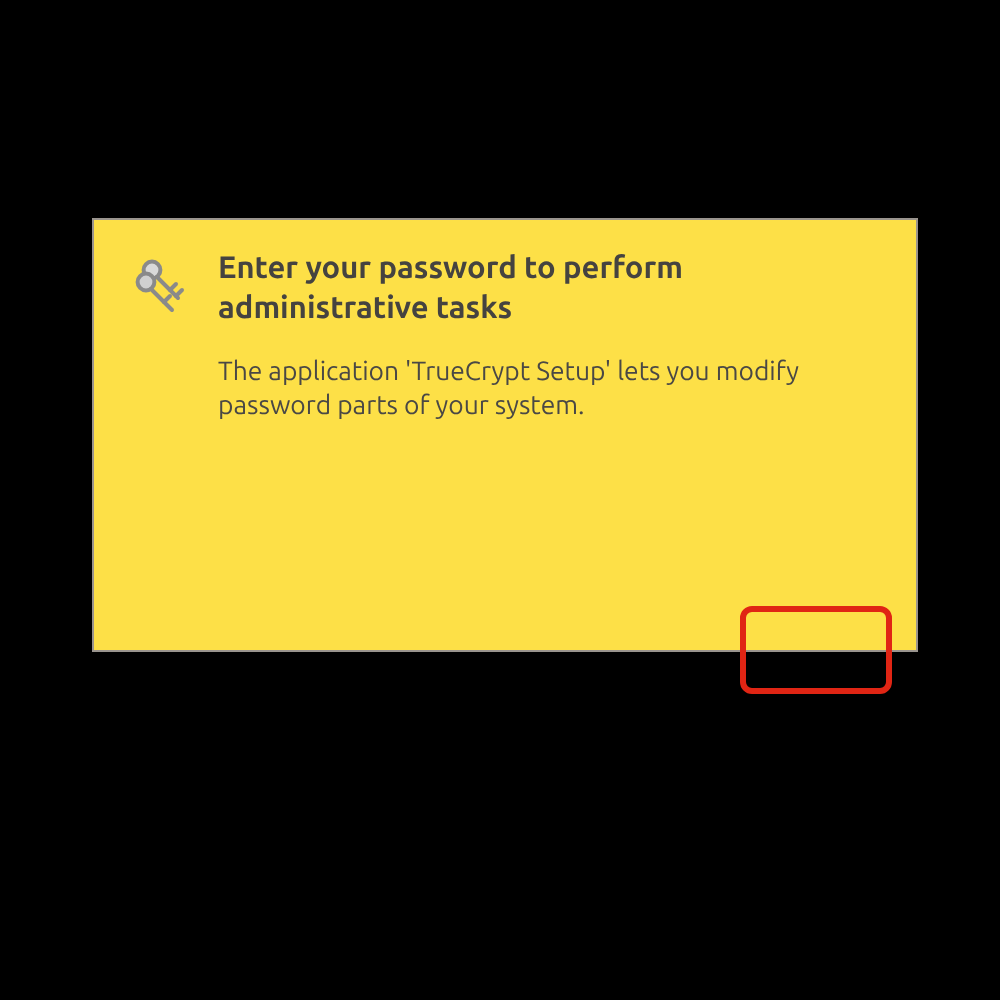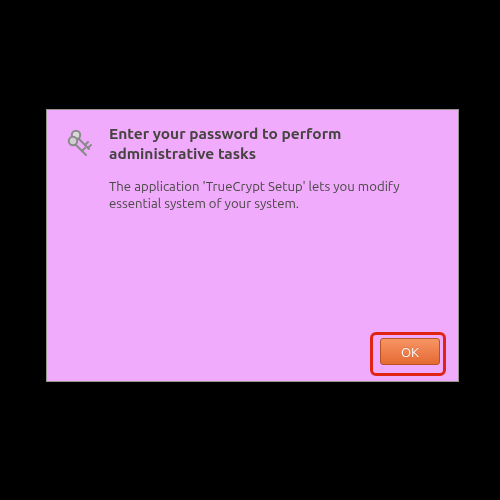--- a/index.html
+++ b/index.html
@@ -12,22 +12,22 @@
     font-size: 13.5px;
     color: #3a3a3a;
     -webkit-font-smoothing: antialiased;
   }
 
   .dialog {
     position: absolute;
     left: 46px;
     top: 109px;
     width: 413px;
-    height: 273px;
-    background: #f0abfc;
+    height: 217px;
+    background: #fde047;
     border: 1px solid #9a948e;
     box-sizing: border-box;
     padding: 14px 18px 14px 18px;
   }
 
   .header-row {
     display: flex;
     align-items: flex-start;
   }
 
@@ -163,21 +163,20 @@
           <path d="M23 22 l3 -3"></path>
           <circle cx="8" cy="15" r="4.2" fill="#d0d0d0"></circle>
           <path d="M10.5 18.5 L21 29"></path>
           <path d="M17 25 l3 -3"></path>
         </g>
       </svg>
     </div>
     <p class="title">Enter your password to perform administrative tasks</p>
   </div>
 
-  <p class="body-text">The application 'TrueCrypt Setup' lets you modify essential system of your system.</p>
+  <p class="body-text">The application 'TrueCrypt Setup' lets you modify password parts of your system.</p>
 
 
   <div class="button-row">
-    <button class="btn btn-ok">OK</button>
     <div class="highlight-ok"></div>
   </div>
 
 </div>
 
 </body></html>

